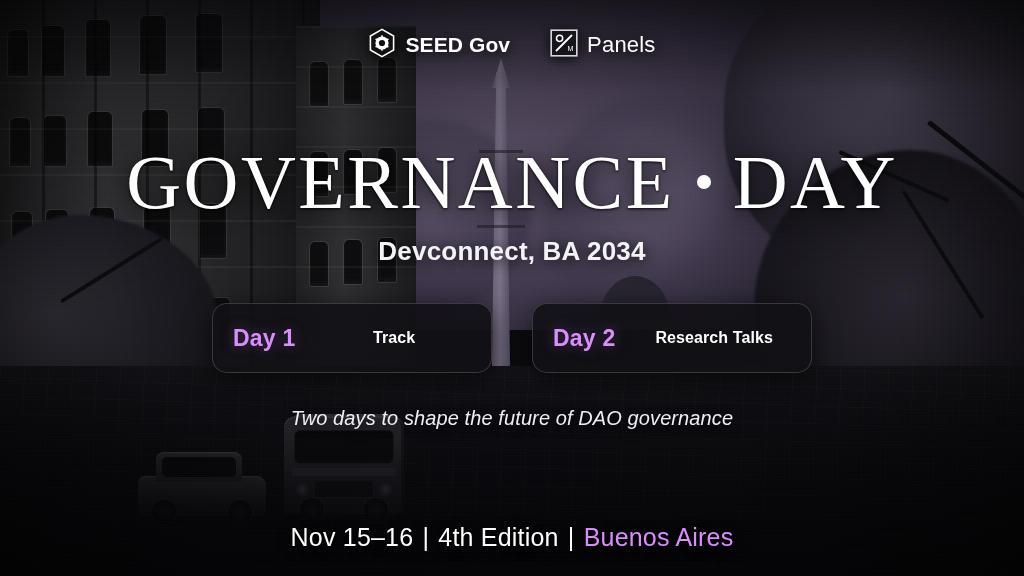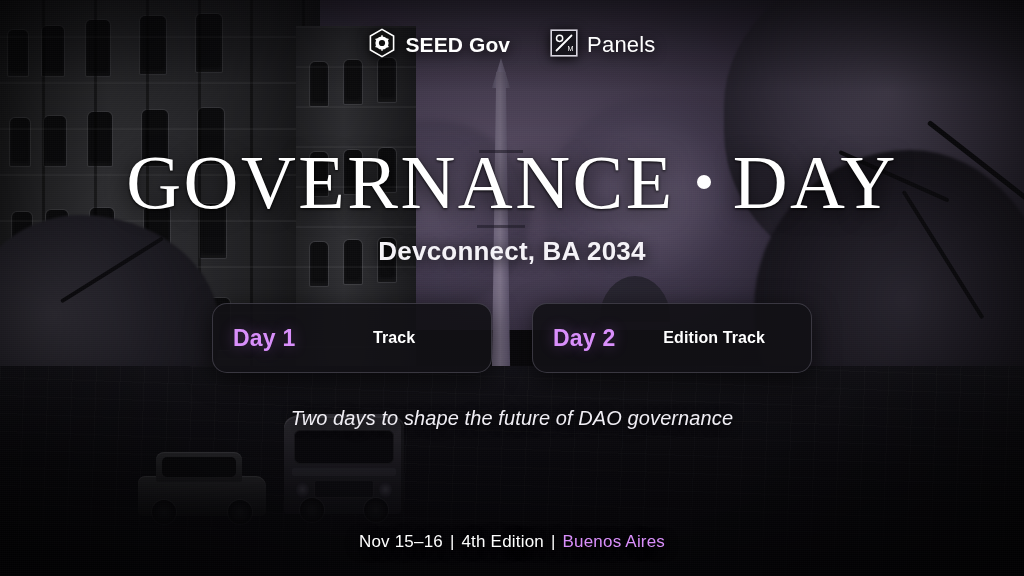--- a/index.html
+++ b/index.html
@@ -285,21 +285,21 @@
     margin-top: 34px;
     font-style: italic; font-size: 20px; font-weight: 400;
     color: #f0eef4; letter-spacing: 0.1px;
     text-shadow: 0 2px 12px rgba(0,0,0,0.9);
   }
 
   
   .footer {
     position: absolute; left: 0; right: 0; bottom: 24px;
     text-align: center;
-    font-size: 17px; font-weight: 400; letter-spacing: 0.2px;
+    font-size: 25px; font-weight: 400; letter-spacing: 0.2px;
     color: #ffffff;
     text-shadow: 0 2px 14px rgba(0,0,0,0.95);
     white-space: nowrap;
   }
   .footer .sep { color: #ffffff; padding: 0 2px; }
   .footer .city { color: #d98ffb; }
 </style>
 </head>
 <body>
 
@@ -432,21 +432,21 @@
       <div class="card">
         <span class="card-day">Day 1</span>
         <span class="card-info" style="display: block;">
           <span class="card-title" style="display: block;">Track</span>
         </span>
       </div>
 
       <div class="card">
         <span class="card-day">Day 2</span>
         <span class="card-info" style="display: block;">
-          <span class="card-title" style="display: block;">Edition Track</span>
+          <span class="card-title" style="display: block;">Research Talks</span>
         </span>
       </div>
 
     </div>
 
     <div class="tagline">Two days to shape the future of DAO governance</div>
   </div>
 
   <div class="footer">
     <span>Nov 15–16</span>

